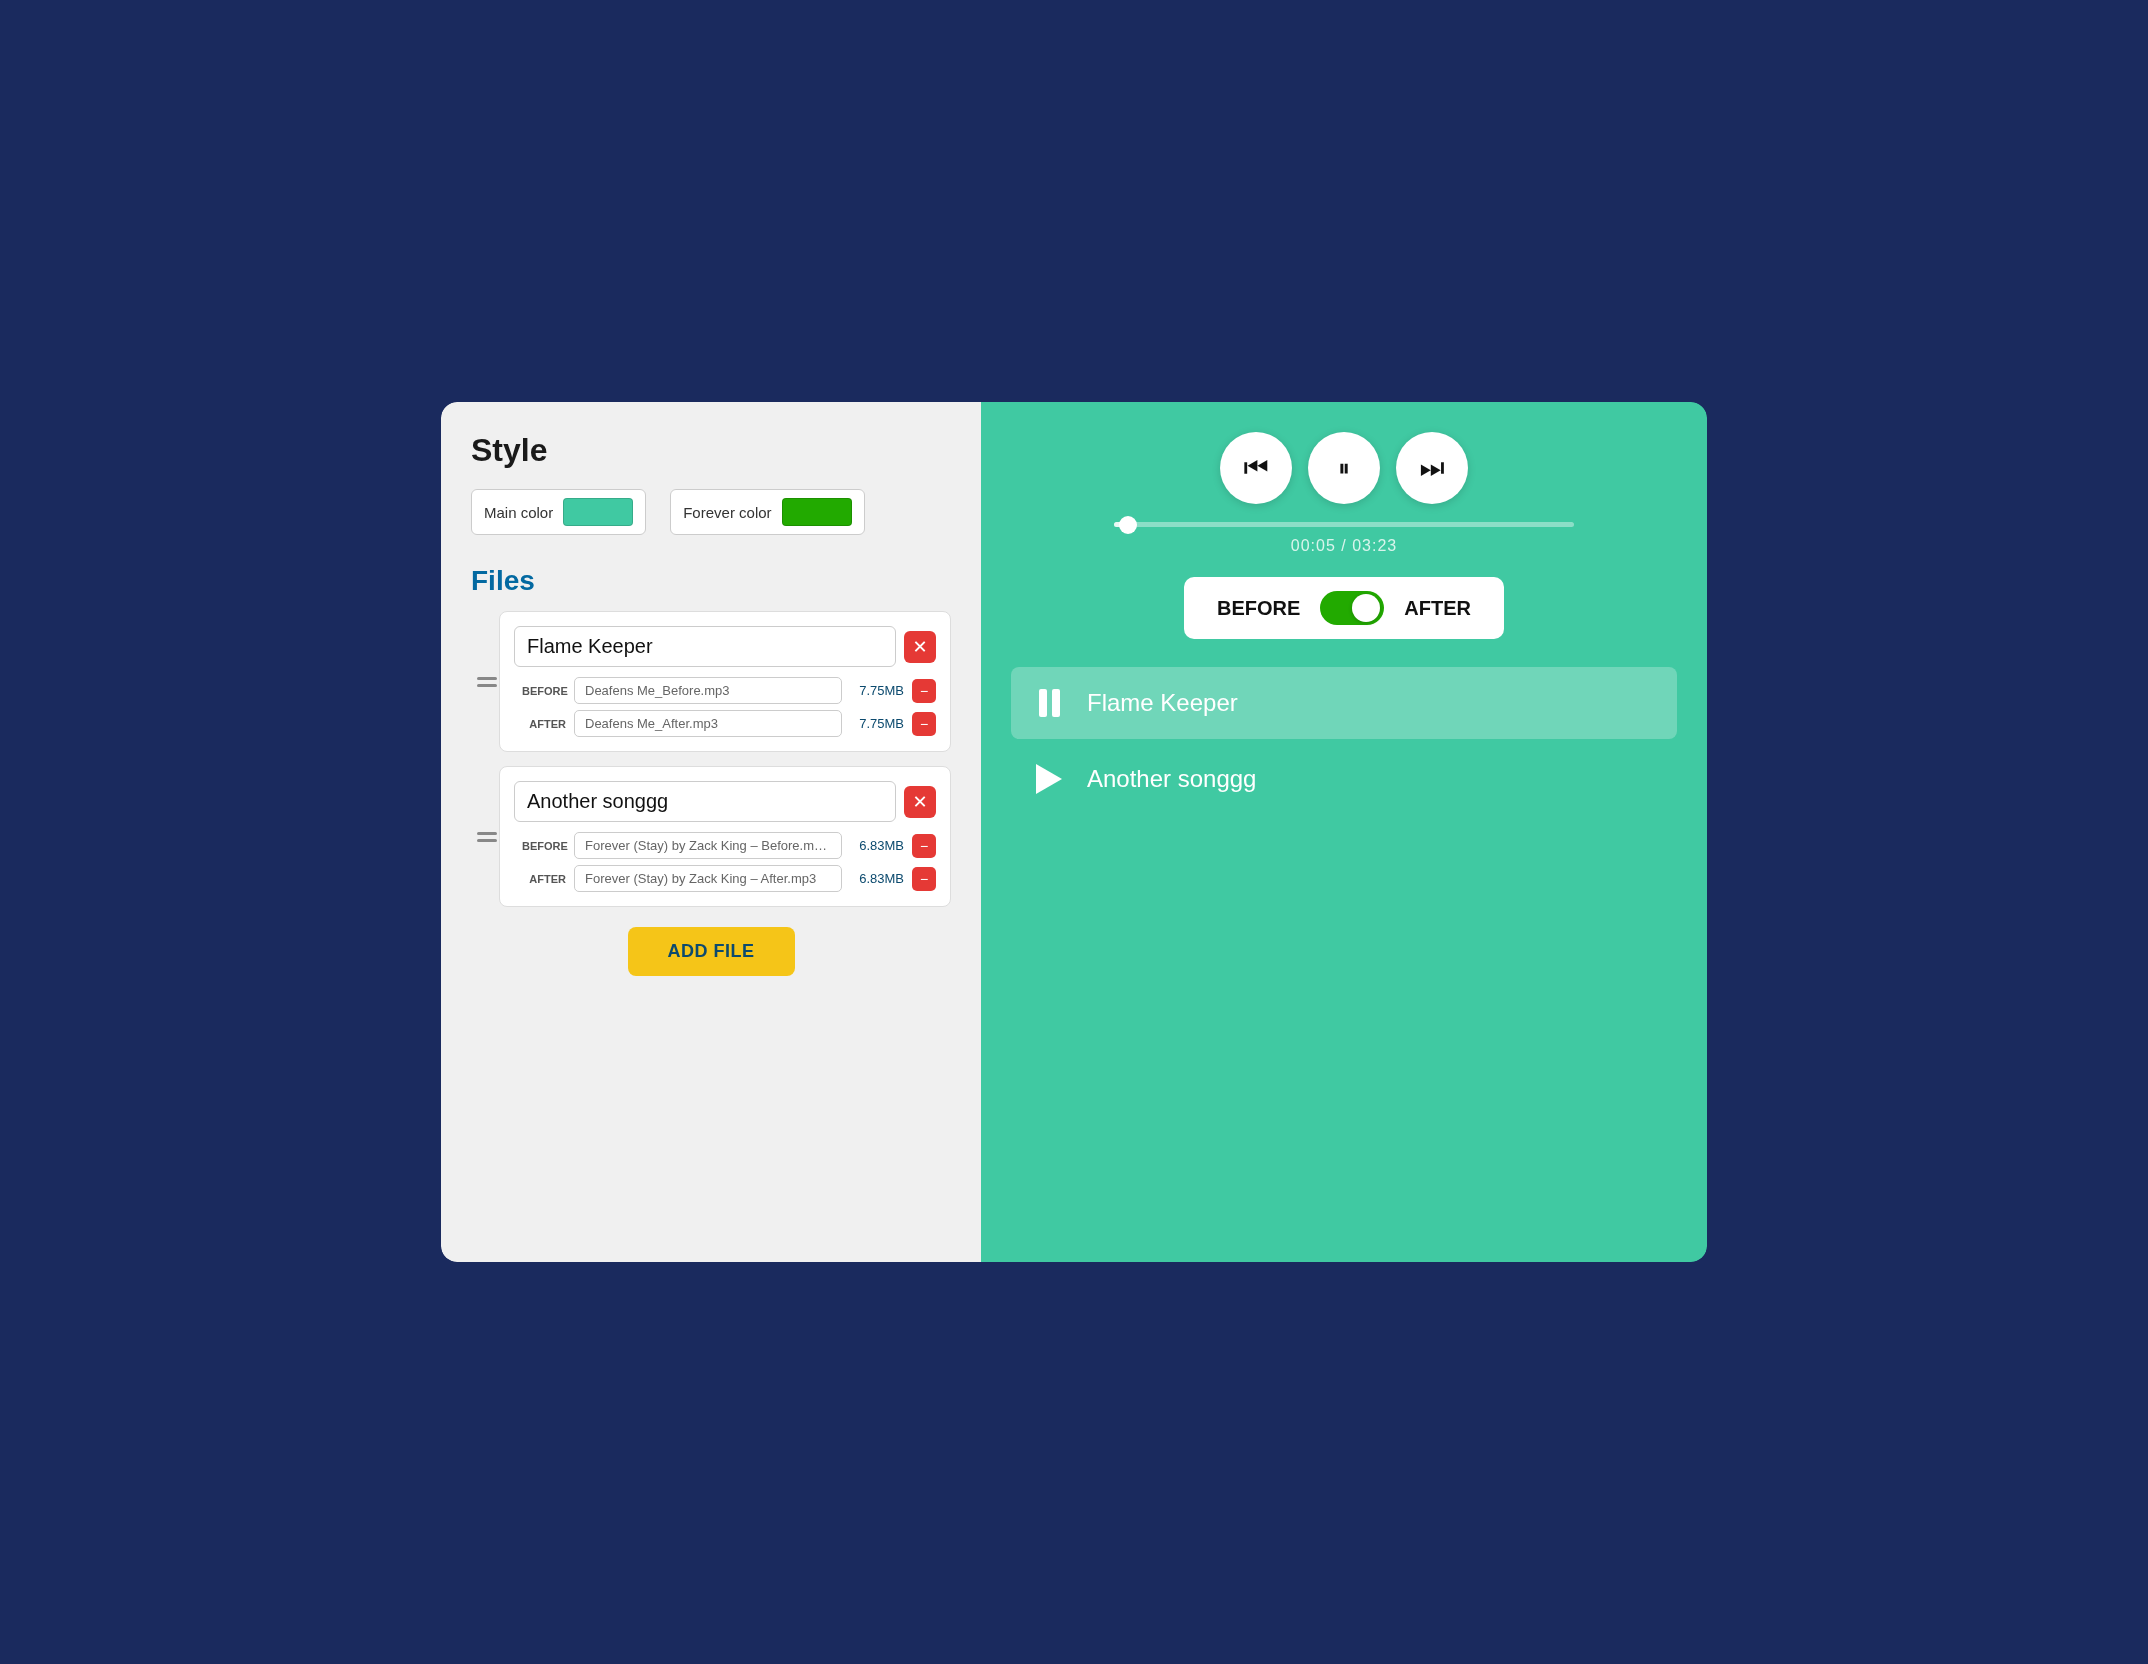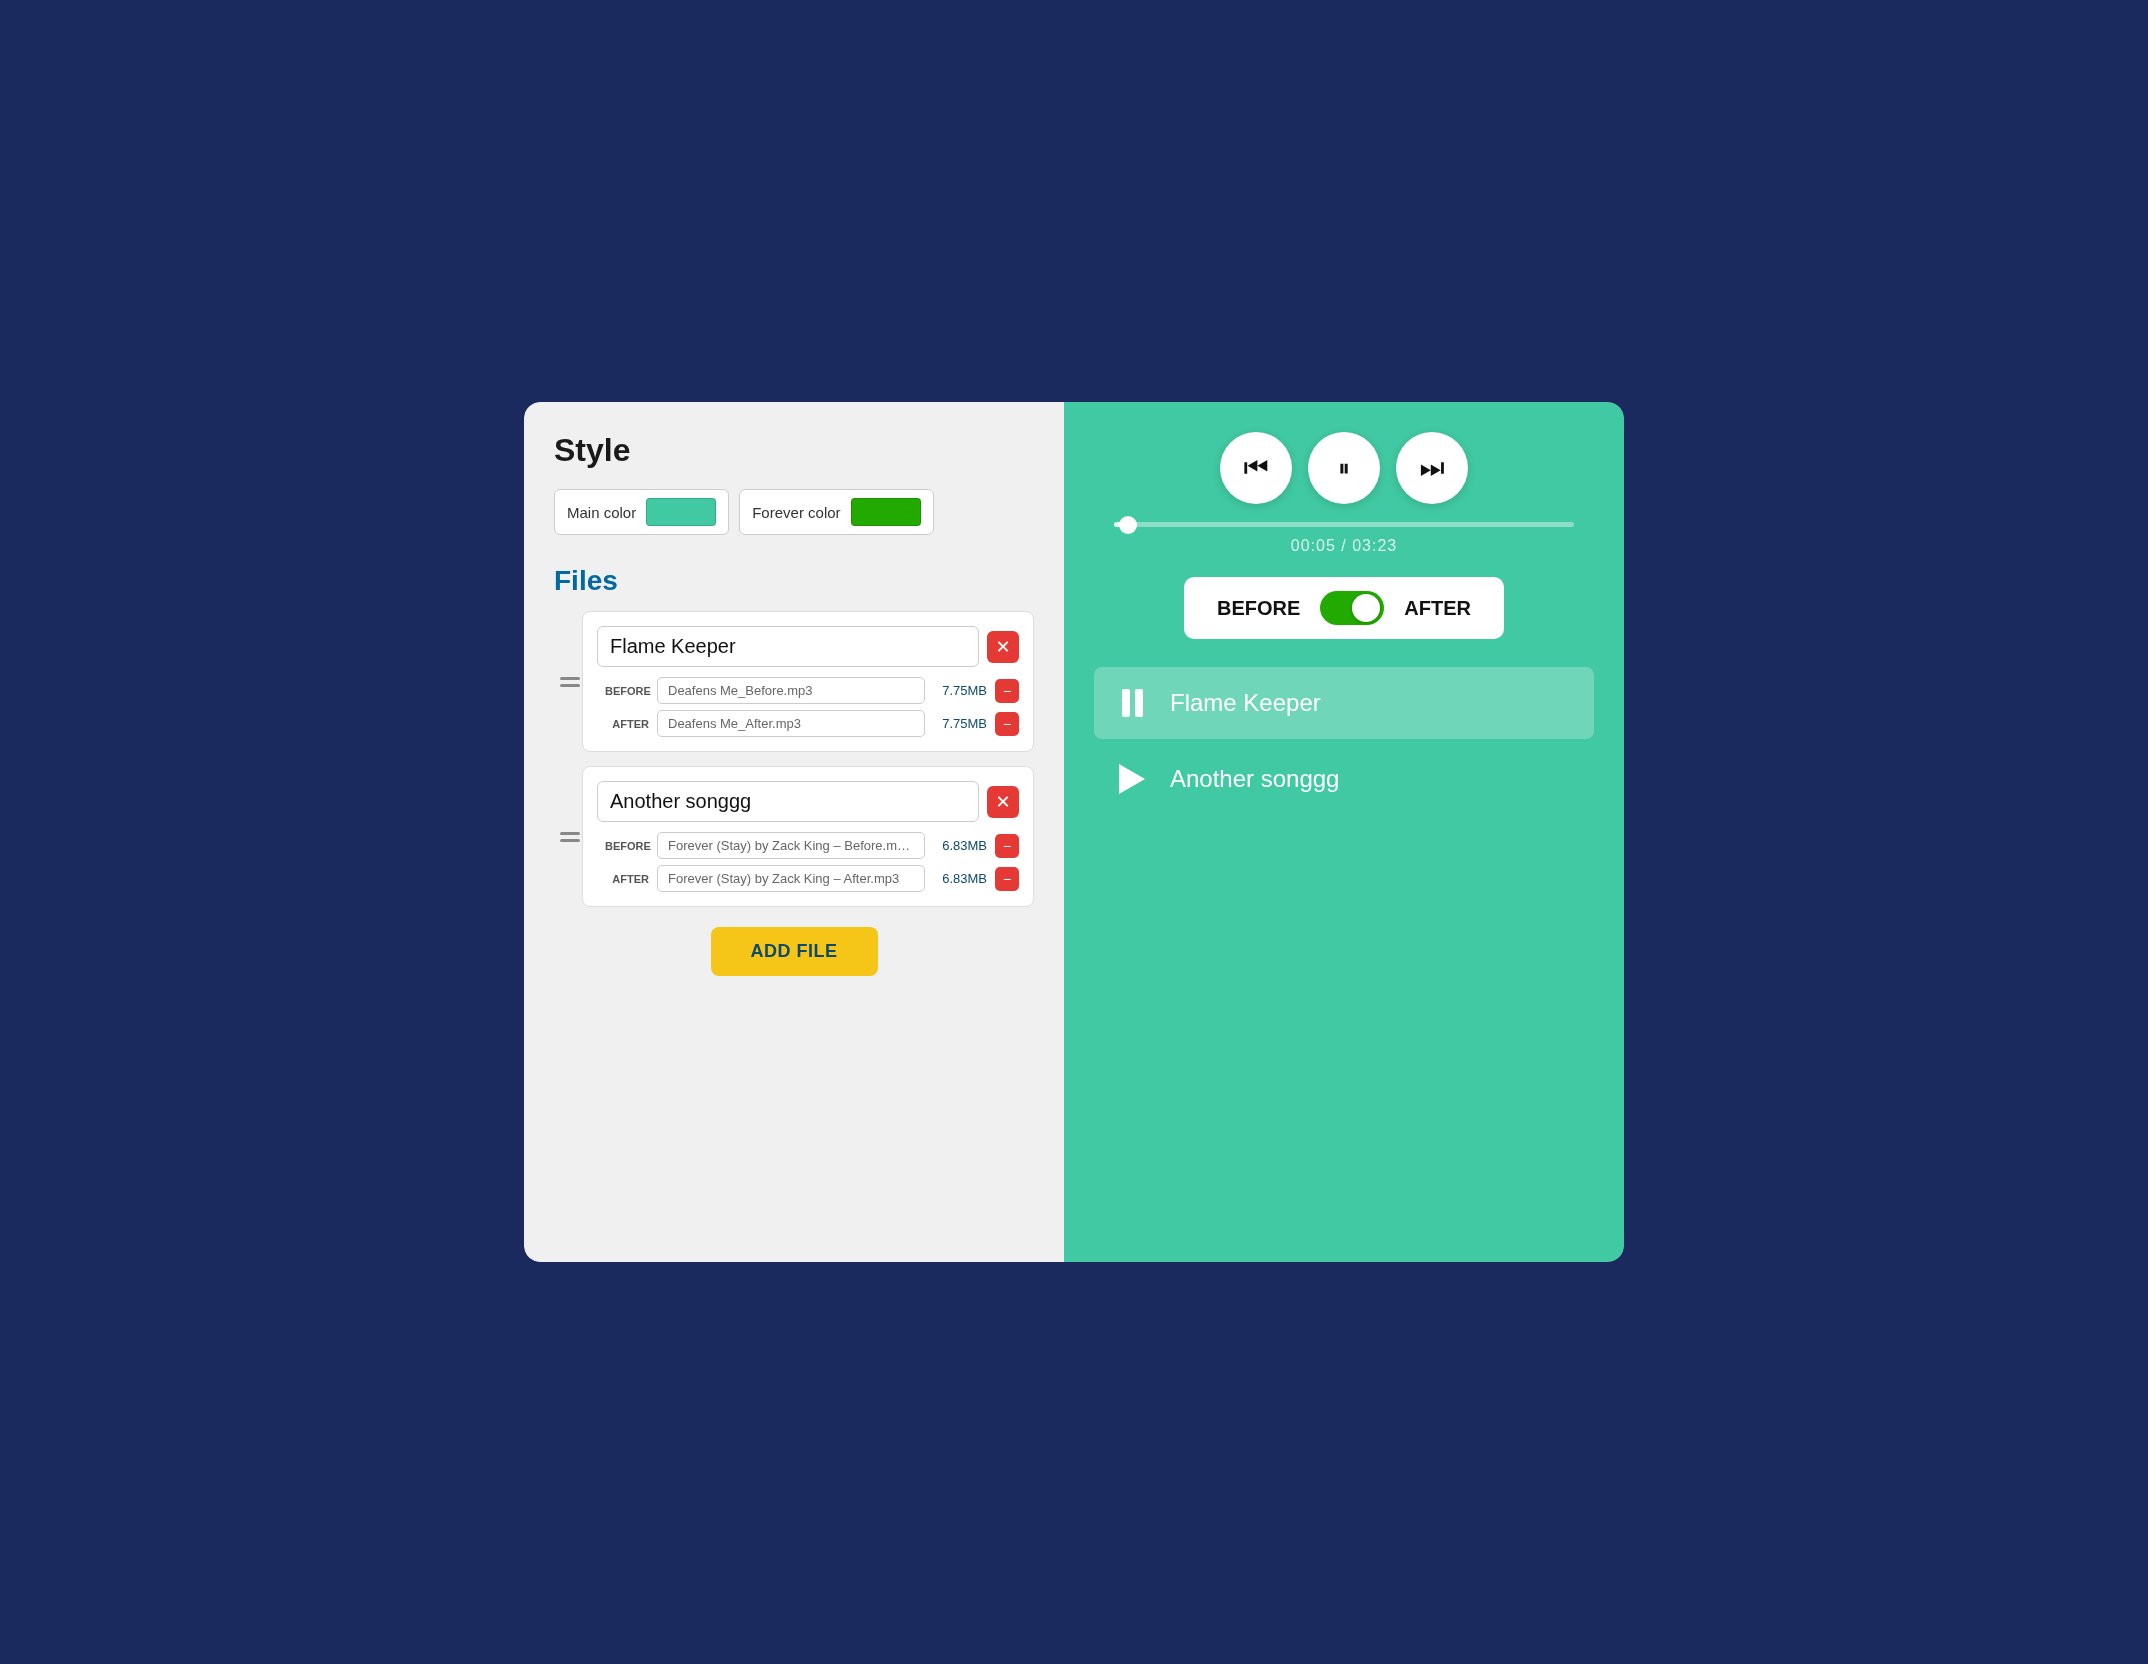--- a/index.html
+++ b/index.html
@@ -7,21 +7,21 @@
       background: #1a2a5e;
       display: flex;
       justify-content: center;
       align-items: center;
       min-height: 100vh;
       font-family: -apple-system, BlinkMacSystemFont, 'Segoe UI', sans-serif;
       padding: 20px;
     }
     .app-container {
       display: flex;
-      width: 1100px;
+      width: 1266px;
       min-height: 860px;
       gap: 0;
       border-radius: 16px;
       overflow: hidden;
     }
 
     
     .left-panel {
       background: #f0f0f0;
       flex: 0 0 540px;
@@ -29,21 +29,21 @@
       border-radius: 16px 0 0 16px;
     }
     .section-title {
       font-size: 32px;
       font-weight: 600;
       color: #1a1a1a;
       margin-bottom: 20px;
     }
     .color-row {
       display: flex;
-      gap: 10px;
+      gap: 24px;
       margin-bottom: 30px;
     }
     .color-box {
       display: flex;
       align-items: center;
       gap: 10px;
       border: 1.5px solid #ccc;
       border-radius: 6px;
       padding: 8px 12px;
       background: white;

